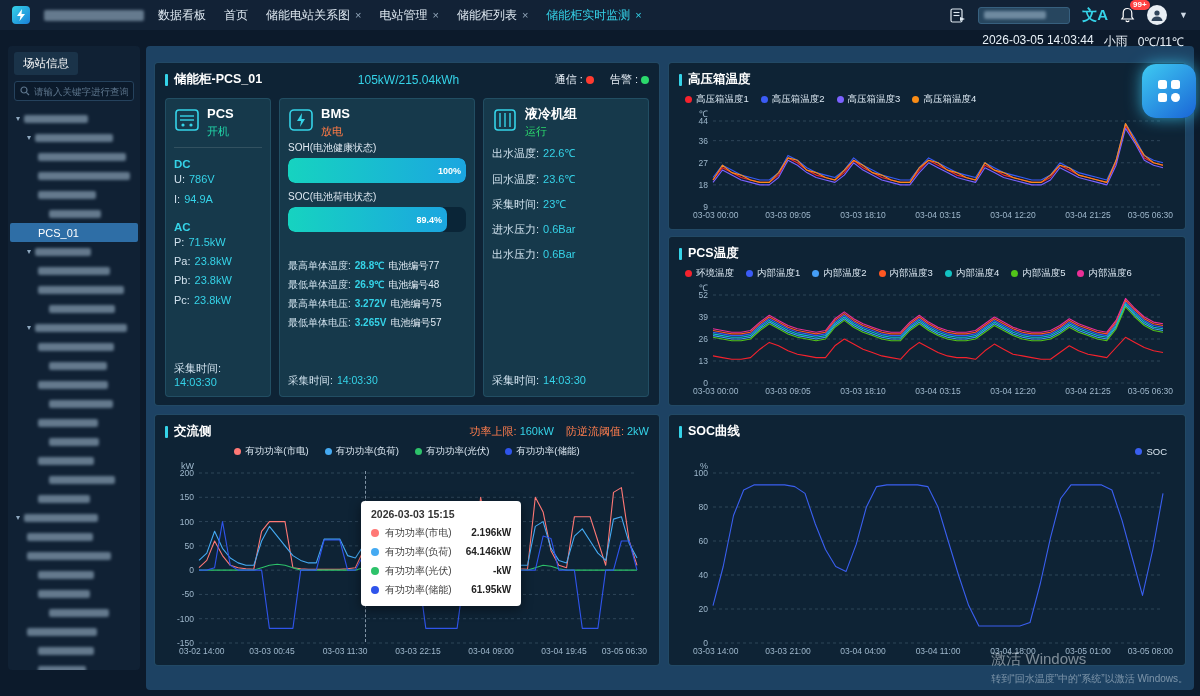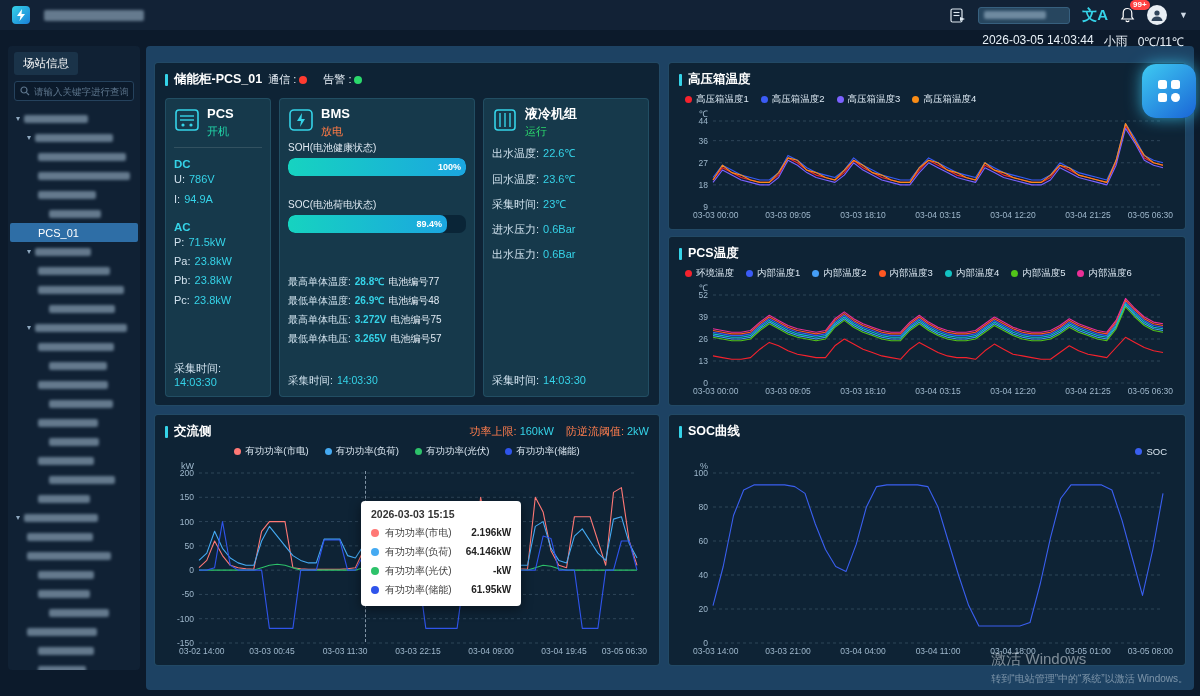--- a/index.html
+++ b/index.html
@@ -62,21 +62,21 @@
 .card-status{font-size:11px;margin-top:3px}
 .hr{border-top:1px solid rgba(255,255,255,.12);margin:8px 0 6px}
 .kv{display:flex;gap:4px;align-items:baseline}
 .kv-label{color:#cfe0ec}
 .kv-value{color:#35d3e8}
 .kv-extra{color:#dfe9f2}
 .pcs-rows .kv{font-size:11px;line-height:1.75}
 .sec-label{color:#35d3e8;font-size:11.5px;margin-top:4px;font-weight:bold}
 .pcs-time{margin-top:auto;font-size:11px}
 .bar-label{font-size:10px;color:#dfe9f2;margin-top:2px}
-.bar{height:18px;background:#0a2537;border-radius:7px;margin:3px 0 20px;overflow:hidden}
+.bar{height:25px;background:#0a2537;border-radius:7px;margin:3px 0 5px;overflow:hidden}
 .bar-fill{height:100%;background:linear-gradient(90deg,#16d3c0,#1ba6e0);border-radius:7px;display:flex;align-items:center;justify-content:flex-end;padding-right:5px;font-size:9px;color:#fff;font-weight:bold}
 .bms-rows .kv{font-size:10px;line-height:1.9}
 .bms-rows .kv-value{font-weight:bold}
 .bms-time{margin-top:auto;font-size:10.5px}
 .cool-rows .kv{font-size:11px;line-height:2.3}
 .cool-time{margin-top:auto;font-size:11px}
 
 .legend{display:flex;align-items:center;gap:12px;margin:4px 0 0 6px;font-size:9.5px;color:#dce8f2;min-height:15px}
 .legend.center{justify-content:center;margin-left:0;gap:16px}
 .legend.right{justify-content:flex-end;margin-right:8px}
@@ -102,20 +102,28 @@
 </head>
 <body>
 
 <div class="topbar">
   <span class="logo">
     <svg width="10" height="12" viewBox="0 0 10 12">
         <path d="M6 0 L1 7 H4.5 L3.5 12 L9 5 H5.5 Z" fill="#fff"></path>
       </svg>
   </span>
   <span class="blurbar title-blur"></span>
+  <div class="nav">
+      <span class="nav-item">数据看板</span>
+      <span class="nav-item">首页</span>
+      <span class="nav-item">储能电站关系图<span class="tab-close">×</span></span>
+      <span class="nav-item">电站管理<span class="tab-close">×</span></span>
+      <span class="nav-item">储能柜列表<span class="tab-close">×</span></span>
+      <span class="nav-item active">储能柜实时监测<span class="tab-close">×</span></span>
+    </div>
   <div class="topbar-right">
     <span>
       <svg width="16" height="15" viewBox="0 0 16 15">
           <rect x="1" y="1" width="11" height="13" rx="1.5" fill="none" stroke="#dfe9f2" stroke-width="1.2"></rect>
           <line x1="3.5" y1="4.5" x2="9.5" y2="4.5" stroke="#dfe9f2" stroke-width="1.1"></line>
           <line x1="3.5" y1="7.5" x2="9.5" y2="7.5" stroke="#dfe9f2" stroke-width="1.1"></line>
           <path d="M10 9 l5 2 -5 2 z" fill="#dfe9f2"></path>
         </svg>
     </span>
     <span class="search-blur">
@@ -252,20 +260,21 @@
       </div>
     </div>
 </div>
 
 <div class="main">
 
   <div class="panel panel-cabinet">
     <div class="phead">
       <span class="accent"></span>
       <span class="ptitle">储能柜-PCS_01</span>
+      <span class="capacity">105kW/215.04kWh</span>
       <span class="status-dots">
         <span>通信 :</span>
           <span class="dot" style="background: rgb(255, 59, 48);"></span>
       </span>
       <span class="status-dots" style="margin-left:10px">
         <span>告警 :</span>
           <span class="dot" style="background: rgb(43, 217, 108);"></span>
       </span>
     </div>
     <div class="cards">
@@ -623,14 +632,14 @@
   <svg width="26" height="26" viewBox="0 0 26 26">
     <rect x="2" y="2" width="9" height="9" rx="2.5" fill="#fff"></rect>
     <rect x="15" y="2" width="9" height="9" rx="2.5" fill="#fff"></rect>
     <rect x="2" y="15" width="9" height="9" rx="2.5" fill="#fff"></rect>
     <circle cx="19.5" cy="19.5" r="4.5" fill="#fff"></circle>
   </svg>
 </div>
 
 <div class="watermark">
   <div class="wm1">激活 Windows</div>
-  <div class="wm2">转到“电站管理”中的“系统”以激活 Windows。</div>
+  <div class="wm2">转到“回水温度”中的“系统”以激活 Windows。</div>
 </div>
 
 </body></html>

